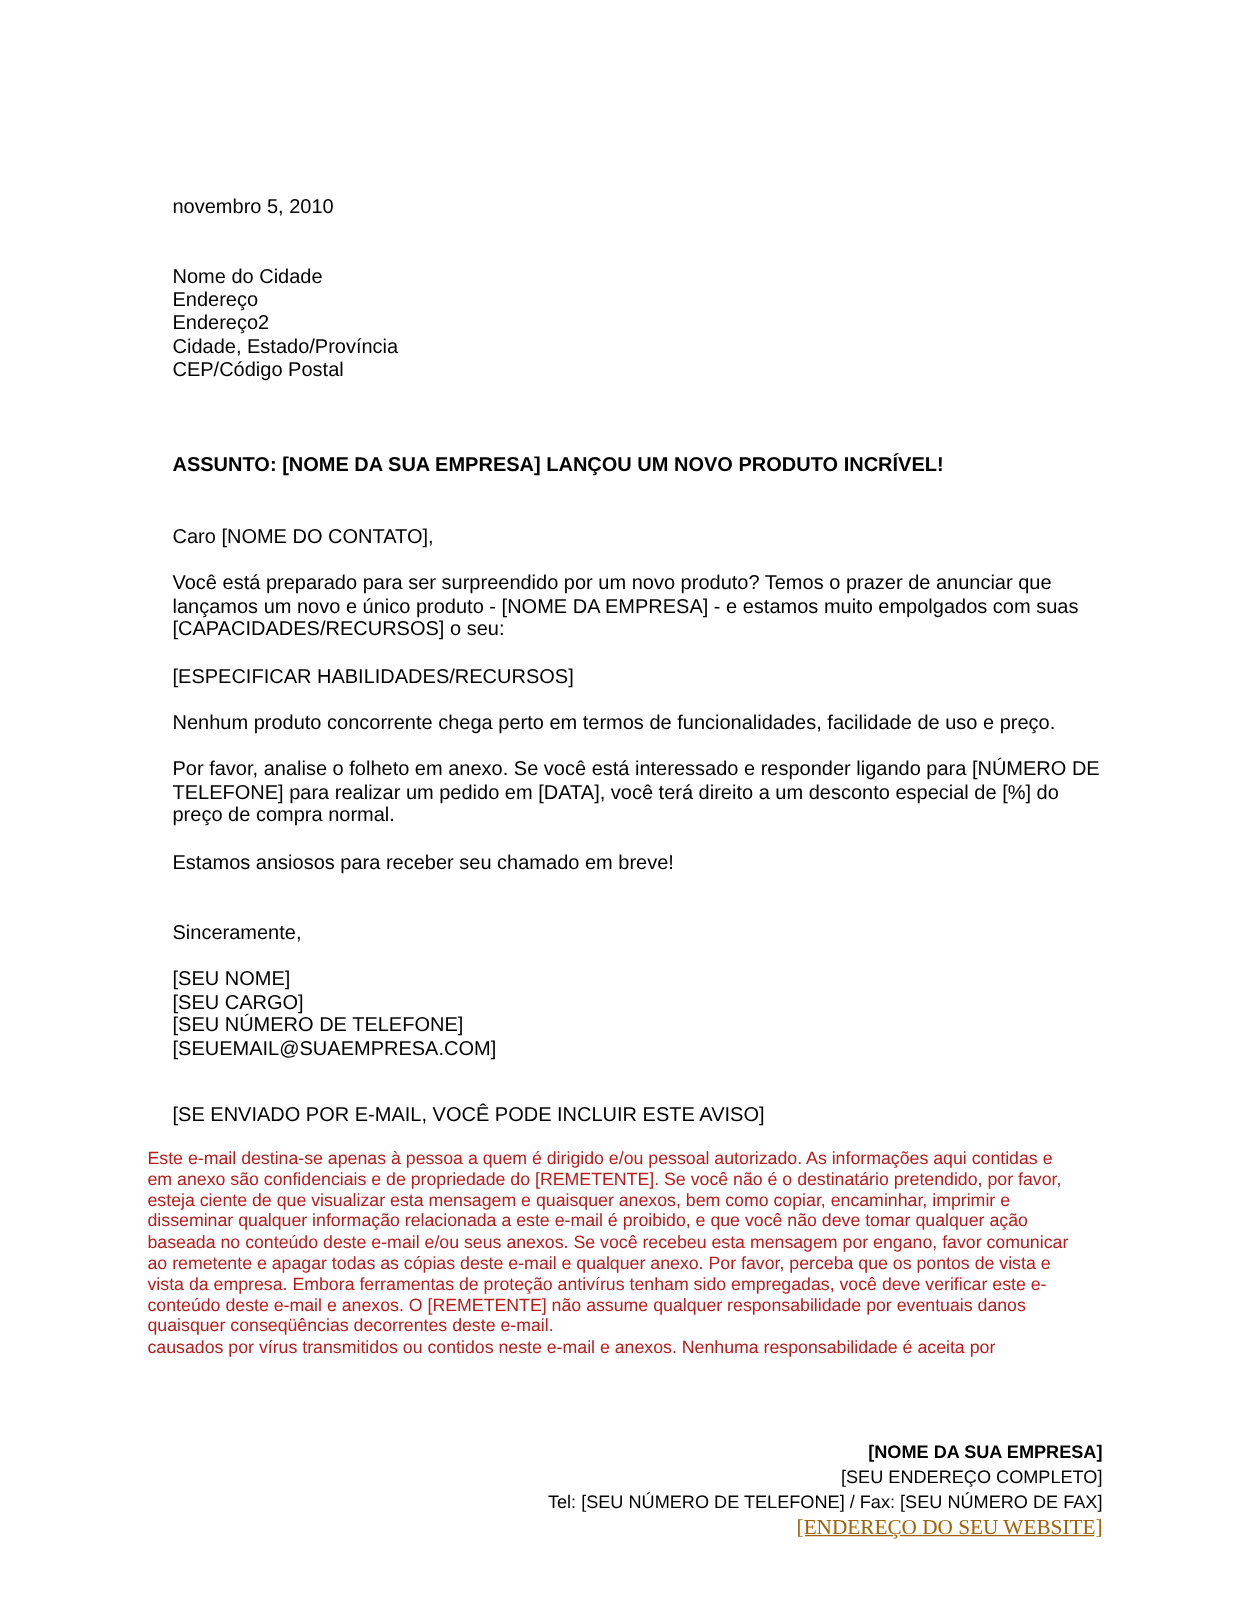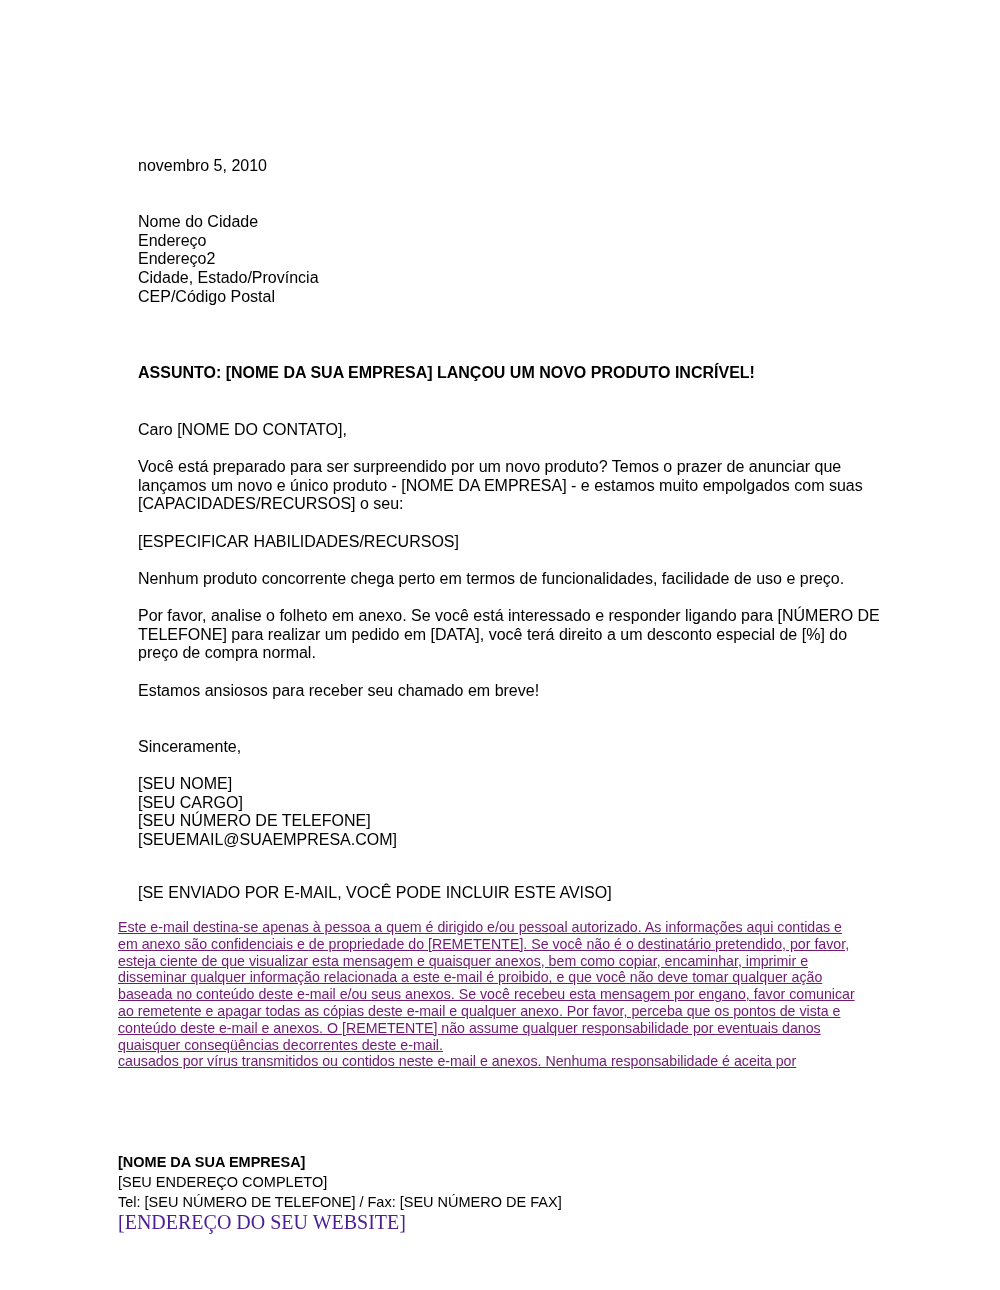--- a/index.html
+++ b/index.html
@@ -2,25 +2,25 @@
 <html><head>
 <meta charset="utf-8">
 <style>
   html, body { margin: 0; padding: 0; background: #ffffff; }
   body { width: 1000px; height: 1290px; position: relative; overflow: hidden;
          font-family: "Liberation Sans", sans-serif; color: #000; }
   .page { position: absolute; left: 118px; top: 0; width: 770px; }
   .blk { position: absolute; left: 0; font-size: 16px; line-height: 18.7px; white-space: nowrap; margin-left: 20px; }
   .bold { font-weight: bold; }
   .disclaimer { position: absolute; left: 0; top: 919px; width: 770px; font-size: 14.2px;
-                line-height: 16.8px; color: #701a75; white-space: normal; text-decoration: underline; }
-  .footer { position: absolute; left: 0; top: 1152px; width: 764px; text-align: left;
+                line-height: 16.8px; color: #b91c1c; white-space: normal; }
+  .footer { position: absolute; left: 0; top: 1152px; width: 764px; text-align: right;
             font-size: 14.5px; line-height: 20px; }
-  .footer .link { font-family: "Liberation Serif", serif; color: #4c1d95; 
-                  font-size: 20px; cursor: pointer; }
+  .footer .link { font-family: "Liberation Serif", serif; color: #a16207; text-decoration: underline;
+                  font-size: 17px; cursor: pointer; }
 </style>
 </head>
 <body>
 
 <div class="page">
 
   <div class="blk" style="top:157px">novembro 5, 2010</div>
 
   <div class="blk" style="top:213px">
     <div>Nome do Cidade</div>
@@ -69,20 +69,21 @@
 
   <div class="blk" style="top:884px">[SE ENVIADO POR E-MAIL, VOCÊ PODE INCLUIR ESTE AVISO]</div>
 
   <div class="disclaimer">
     <div>Este e-mail destina-se apenas à pessoa a quem é dirigido e/ou pessoal autorizado. As informações aqui contidas e</div>
     <div>em anexo são confidenciais e de propriedade do [REMETENTE]. Se você não é o destinatário pretendido, por favor,</div>
     <div>esteja ciente de que visualizar esta mensagem e quaisquer anexos, bem como copiar, encaminhar, imprimir e</div>
     <div>disseminar qualquer informação relacionada a este e-mail é proibido, e que você não deve tomar qualquer ação</div>
     <div>baseada no conteúdo deste e-mail e/ou seus anexos. Se você recebeu esta mensagem por engano, favor comunicar</div>
     <div>ao remetente e apagar todas as cópias deste e-mail e qualquer anexo. Por favor, perceba que os pontos de vista e</div>
+    <div>vista da empresa. Embora ferramentas de proteção antivírus tenham sido empregadas, você deve verificar este e-</div>
     <div>conteúdo deste e-mail e anexos. O [REMETENTE] não assume qualquer responsabilidade por eventuais danos</div>
     <div>quaisquer conseqüências decorrentes deste e-mail.</div>
     <div>causados por vírus transmitidos ou contidos neste e-mail e anexos. Nenhuma responsabilidade é aceita por</div>
   </div>
 
   <div class="footer">
     <div class="bold">[NOME DA SUA EMPRESA]</div>
     <div>[SEU ENDEREÇO COMPLETO]</div>
     <div>Tel: [SEU NÚMERO DE TELEFONE] / Fax: [SEU NÚMERO DE FAX]</div>
     <div><span class="link">[ENDEREÇO DO SEU WEBSITE]</span></div>

